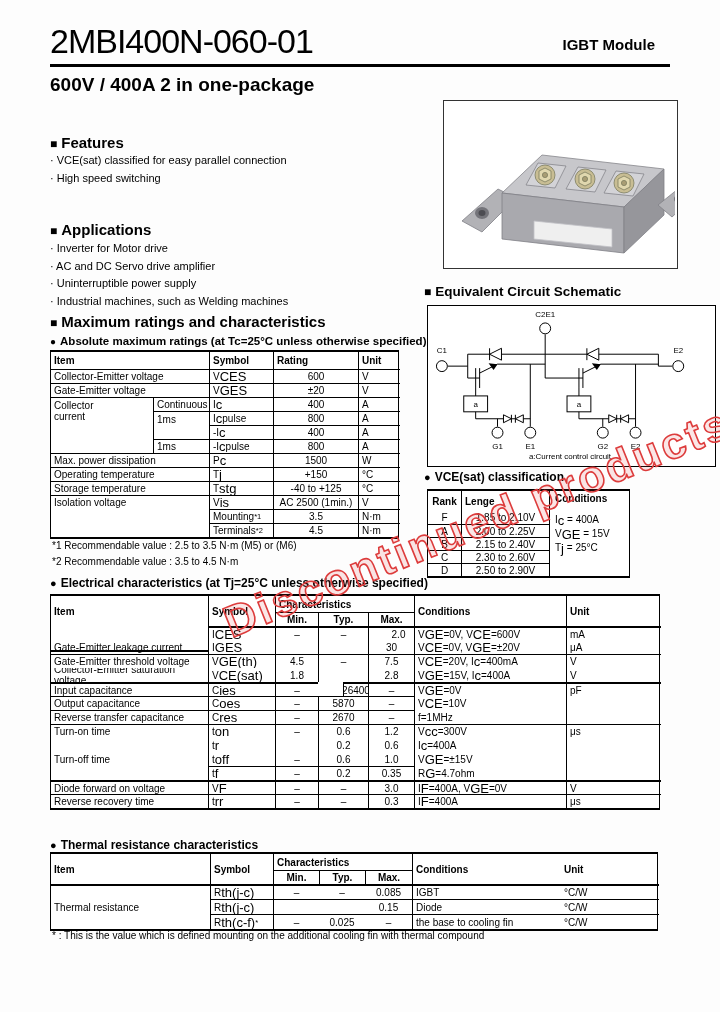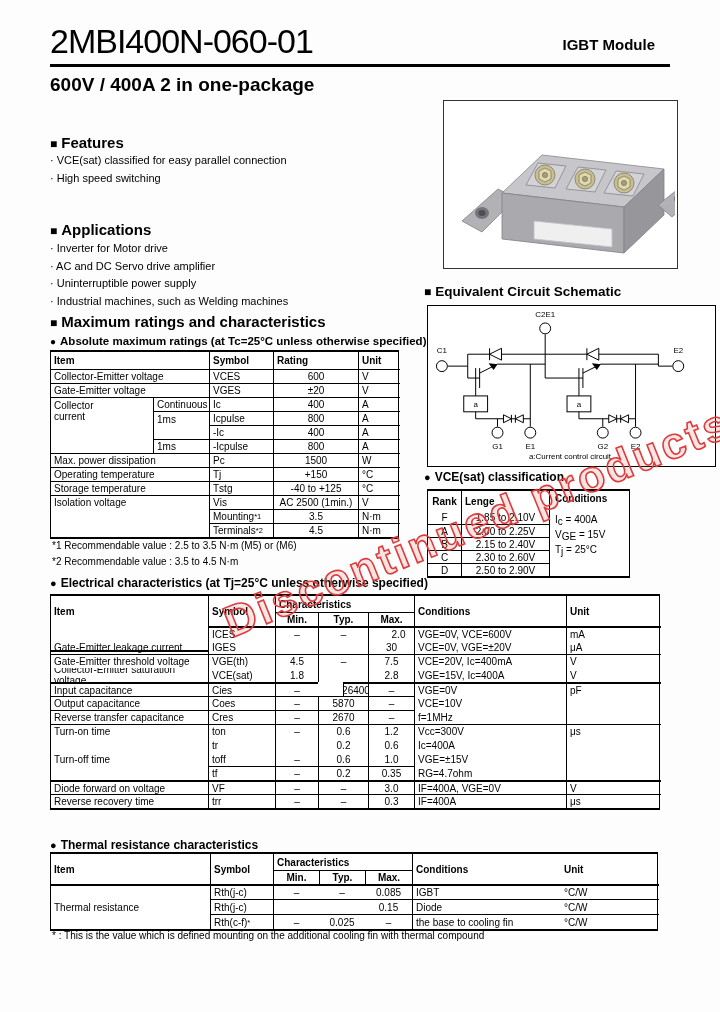--- a/index.html
+++ b/index.html
@@ -1,19 +1,19 @@
 <!DOCTYPE html>
 <html><head>
 <meta charset="utf-8">
 <style>
   html,body{margin:0;padding:0;}
   body{width:720px;height:1012px;position:relative;background:#fdfdfd;overflow:hidden;
        font-family:"Liberation Sans","DejaVu Sans",sans-serif;color:#000;}
   .abs{position:absolute;}
-  sub{font-size:10px;vertical-align:-2px;}
+  sub{font-size:13px;vertical-align:-2px;}
   sup{font-size:7.5px;vertical-align:3px;}
 
   
   .title{left:50px;top:22px;font-size:34px;font-weight:400;letter-spacing:-1px;}
   .title-right{left:480px;top:36px;width:175px;text-align:right;font-size:15px;font-weight:bold;}
   .title-rule{left:50px;top:64px;width:620px;height:3px;background:#000;}
   .subtitle{left:50px;top:74px;font-size:19px;font-weight:bold;}
   .h1{font-size:15px;font-weight:bold;}
   .h2{font-size:11.5px;font-weight:bold;}
   .mark{font-size:12px;margin-right:4px;}

